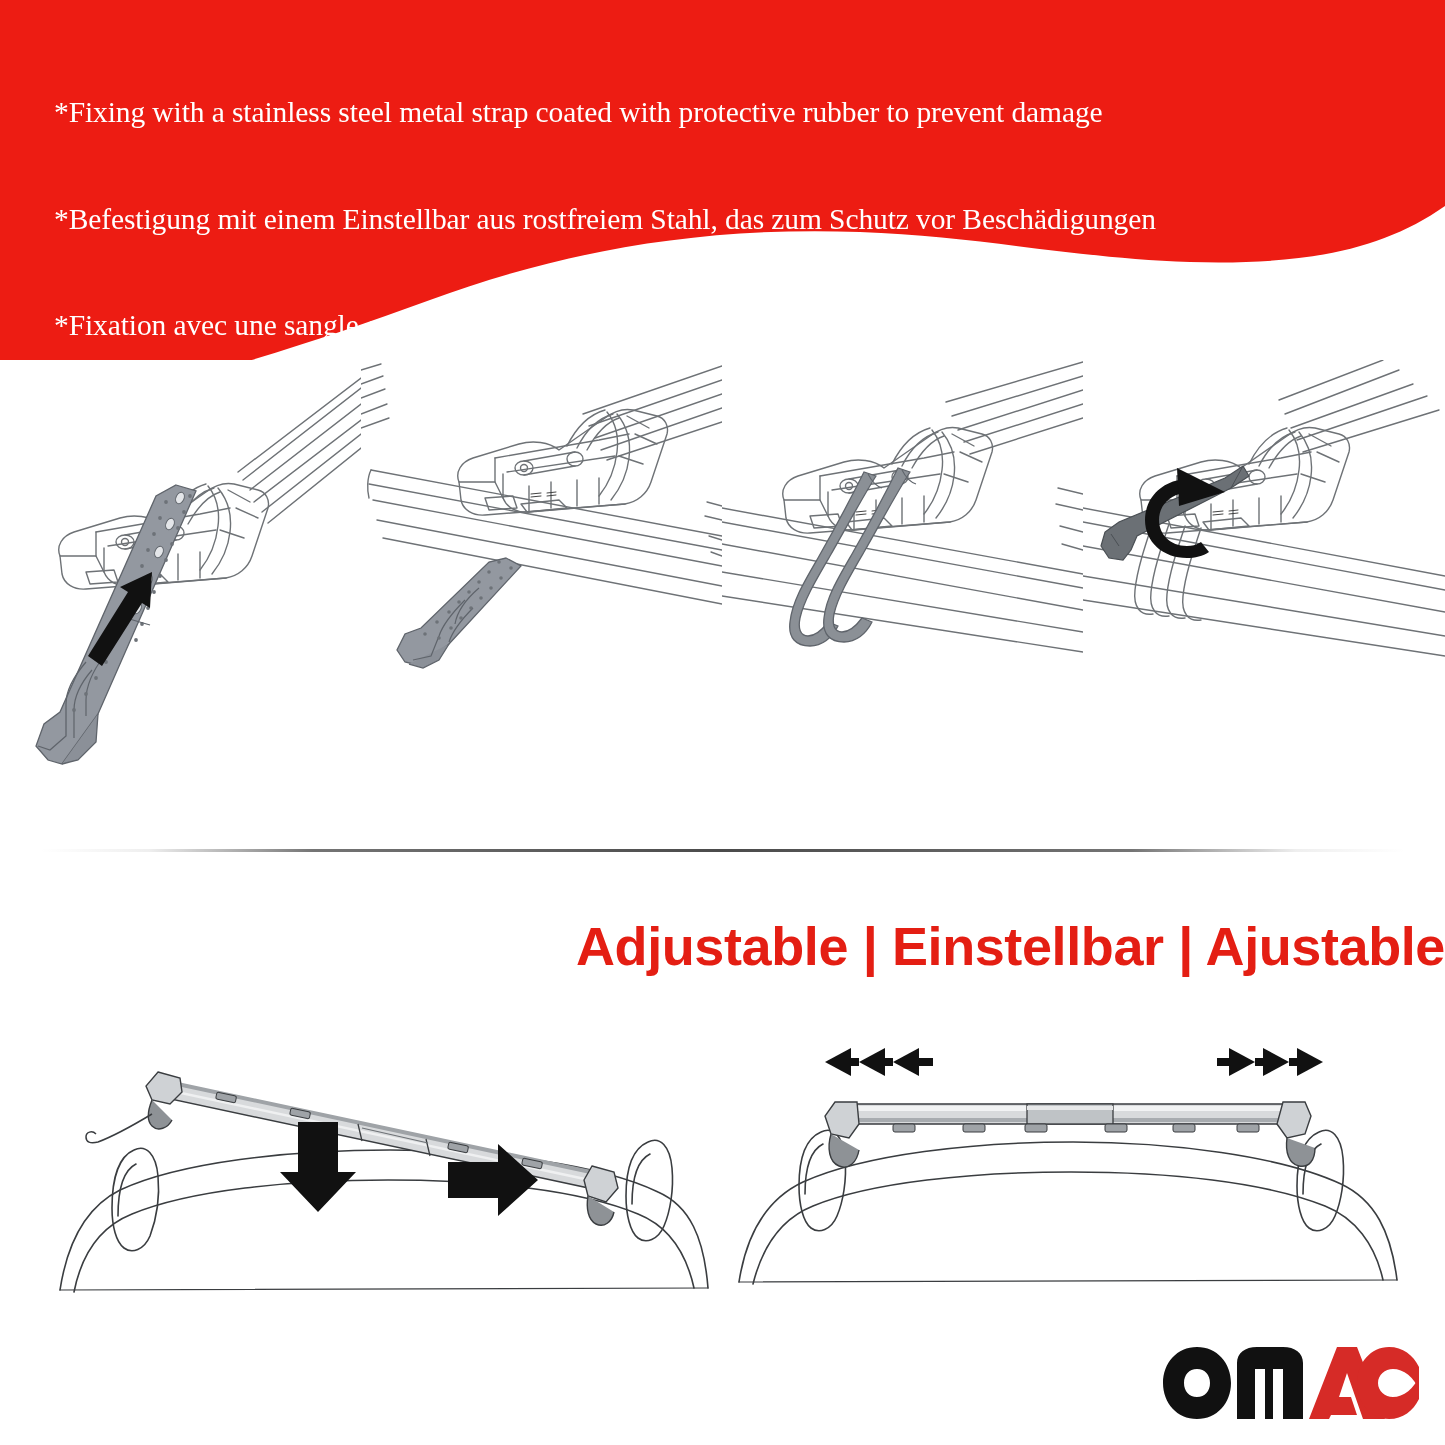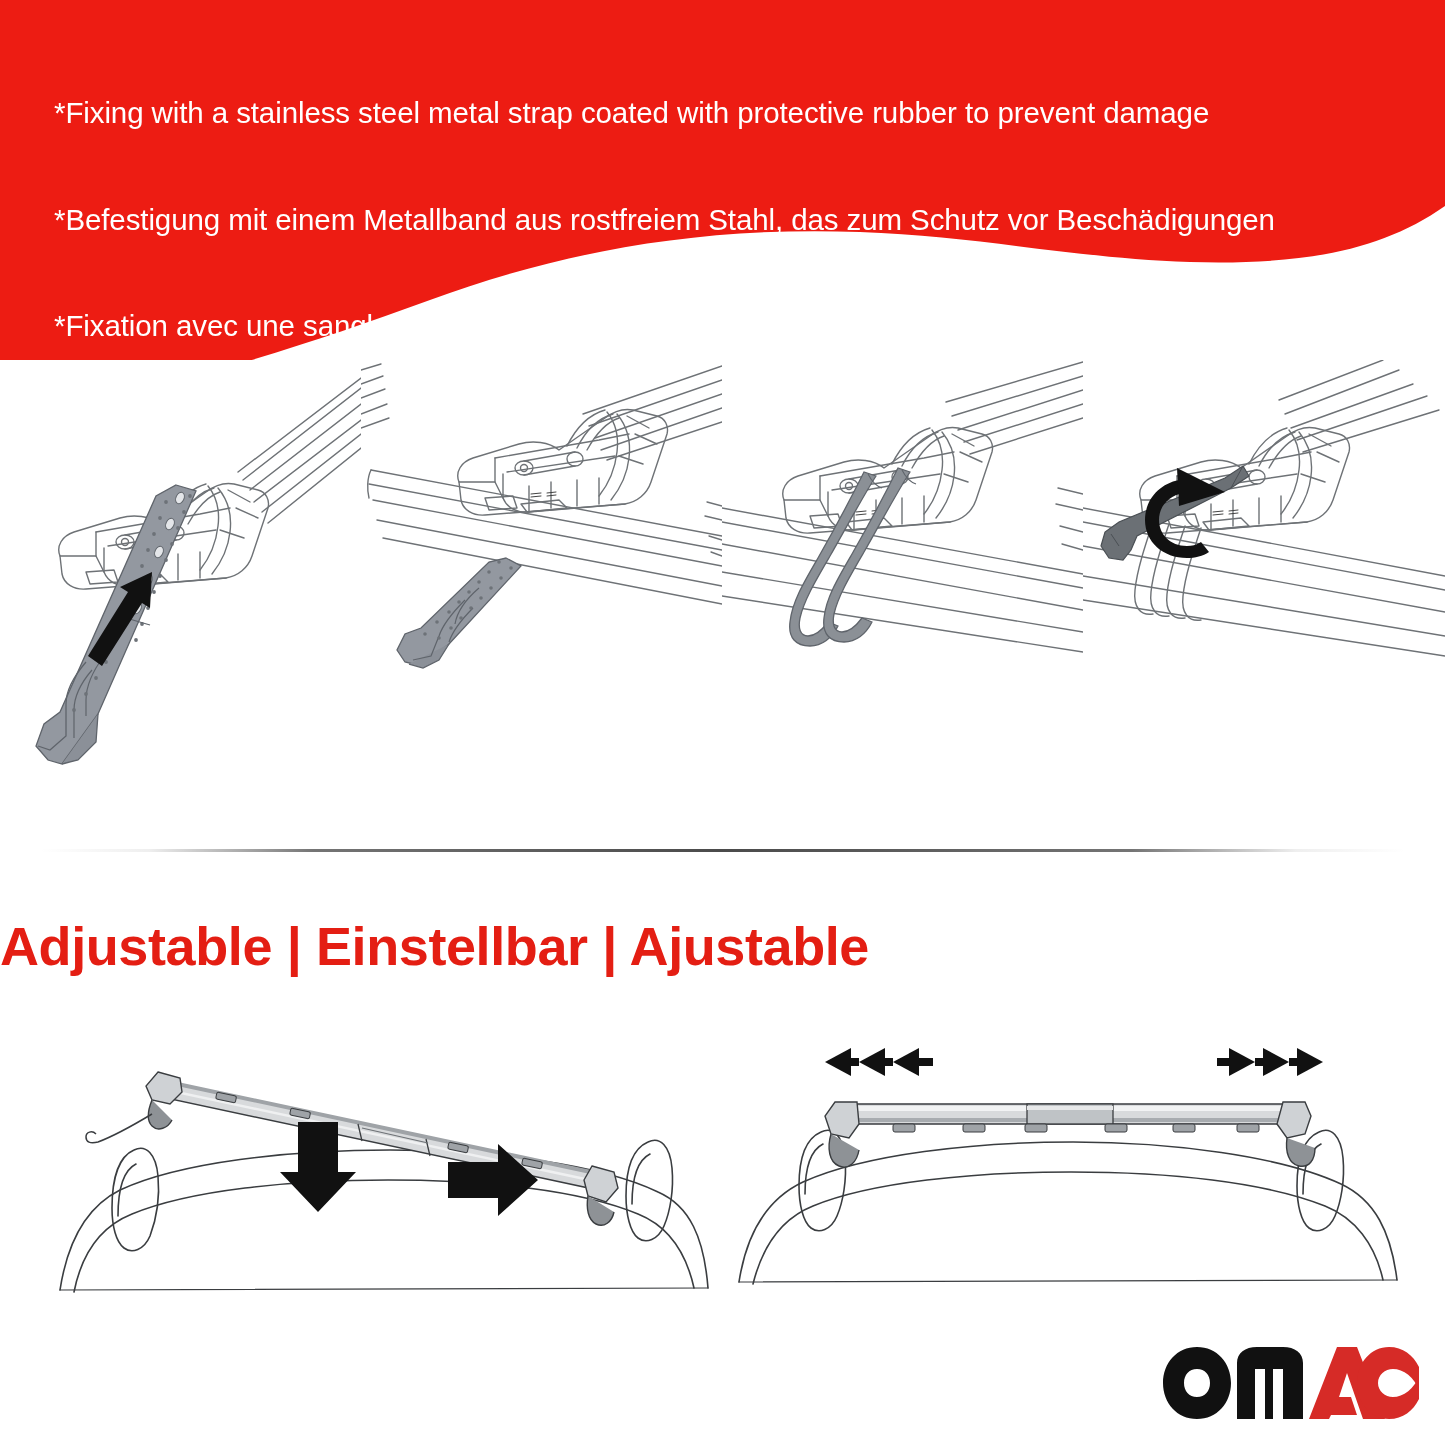--- a/index.html
+++ b/index.html
@@ -1,40 +1,40 @@
 <!DOCTYPE html>
 <html><head>
 <meta charset="utf-8">
 <style>
   html,body{margin:0;padding:0;background:#fff;}
   body{width:1445px;height:1445px;position:relative;overflow:hidden;
        font-family:"Liberation Sans","DejaVu Sans",sans-serif;}
 
   
-  #banner{position:absolute;left:0;top:0;width:1445px;height:360px;}
+  #banner{position:absolute;left:0;top:0;width:1445px;height:360px;font-family:Liberation Serif, serif;}
   #banner svg{position:absolute;left:0;top:0;}
   #banner-text{position:absolute;left:54px;top:24px;width:1370px;
                color:#fff;font-size:29.5px;line-height:35.5px;
                letter-spacing:-0.1px;font-weight:400;white-space:pre-wrap;}
   #banner-text div{white-space:pre-wrap;}
 
   
   #steps{position:absolute;left:0;top:360px;width:1445px;height:470px;}
   .step{position:absolute;top:0;width:361px;height:470px;}
   .step svg{position:absolute;left:0;top:0;}
 
   
   #divider{position:absolute;left:40px;top:849px;width:1365px;height:3px;
     background:linear-gradient(to right,rgba(255,255,255,0) 0%,rgba(120,120,120,0.12) 8%,
                rgba(70,70,70,0.75) 20%,rgba(55,55,55,0.9) 50%,
                rgba(70,70,70,0.75) 80%,rgba(120,120,120,0.12) 92%,rgba(255,255,255,0) 100%);}
 
   
   #adjustable-heading{position:absolute;left:0;top:915px;width:1445px;
-      text-align:left;color:#E41E13;font-size:54px;font-weight:bold;
+      text-align:right;color:#E41E13;font-size:54px;font-weight:bold;
       letter-spacing:-0.4px;}
 
   
   #bottom{position:absolute;left:0;top:1030px;width:1445px;height:290px;}
   .bottom-fig{position:absolute;top:0;height:290px;}
   .bottom-fig svg{position:absolute;left:0;top:0;}
 
   
   #logo{position:absolute;right:24px;bottom:24px;width:260px;height:76px;}
   #logo svg{display:block;}
@@ -46,21 +46,21 @@
   <svg width="1445" height="360" viewBox="0 0 1445 360">
     <path d="M0,0 H1445 V206
              C1380,252 1300,265 1190,262
              C1070,258 980,236 860,232
              C700,226 560,252 430,300
              C310,344 190,382 90,400
              C60,406 28,408 0,406 Z" fill="#ED1C13"></path>
   </svg>
   <div id="banner-text">
     <div>*Fixing with a stainless steel metal strap coated with protective rubber to prevent damage</div>
-    <div>*Befestigung mit einem Metallband aus rostfreiem Stahl, das zum Schutz vor Beschädigungen</div>
+    <div>*Befestigung mit einem Einstellbar aus rostfreiem Stahl, das zum Schutz vor Beschädigungen</div>
     <div>*Fixation avec une sangle en métal inoxydable recouverte de caoutchouc de protection</div>
     <div>pour éviter les dommages.</div>
   </div>
 </div>
 
 <div id="steps">
 
   <div class="step" style="left:0px;">
     <svg width="361" height="470" viewBox="0 0 361 470">
       <g fill="none" stroke="#6E7276" stroke-width="1.4" stroke-linejoin="round" stroke-linecap="round">

